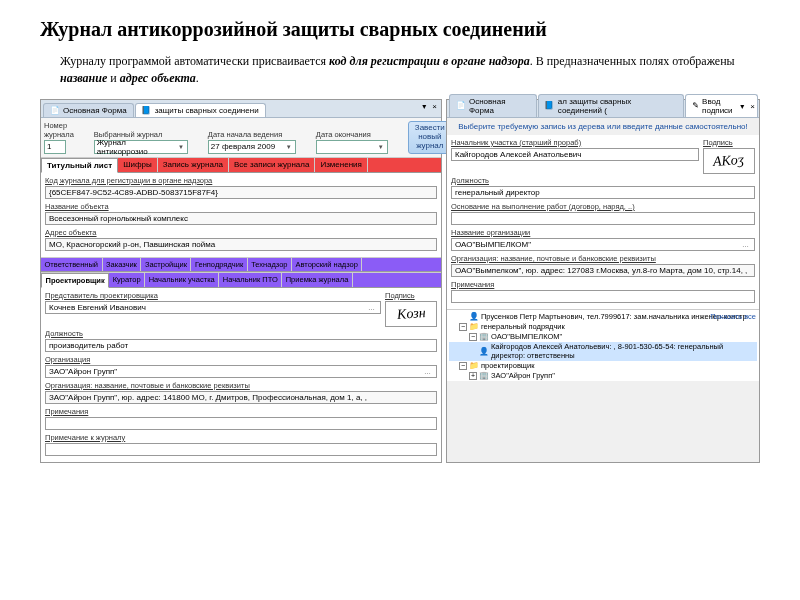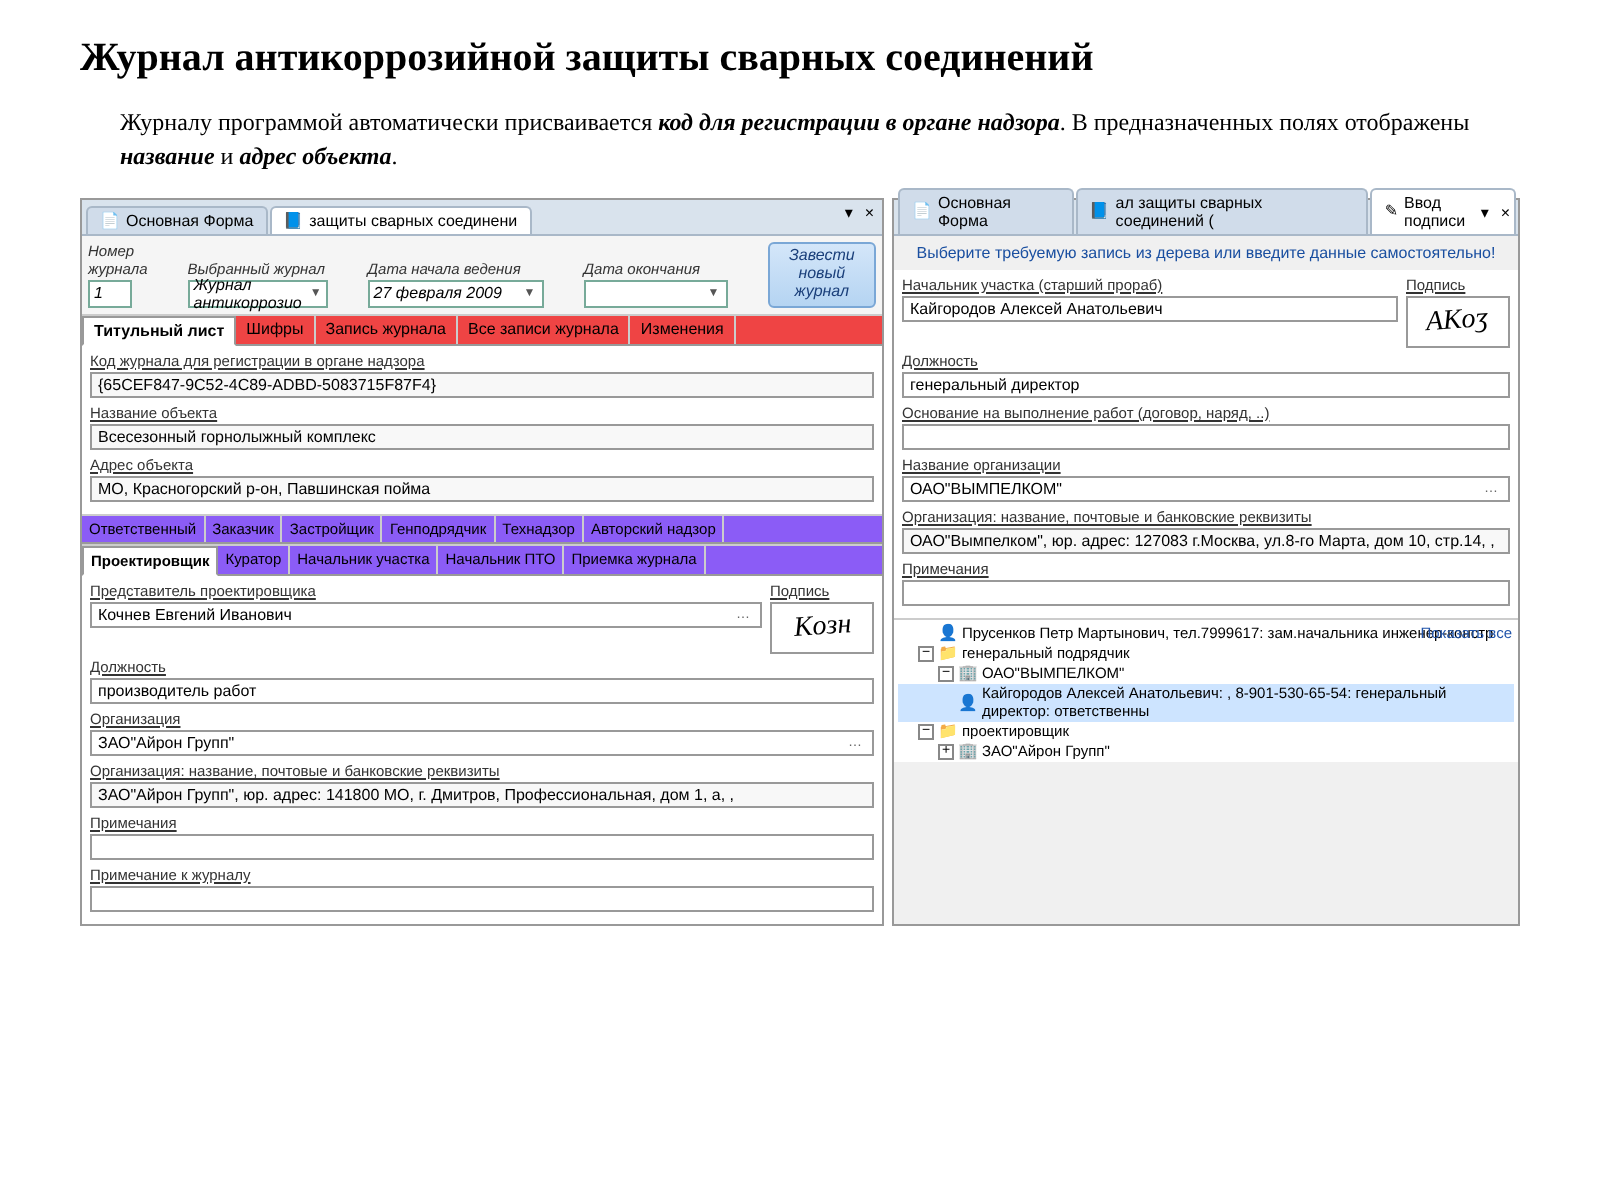--- a/index.html
+++ b/index.html
@@ -10,21 +10,21 @@
   .windows { display: flex; gap: 4px; padding: 0 40px; }
   .win { border: 1px solid #999; background: #f0f0f0; }
   .win-left { width: 402px; }
   .win-right { width: 314px; }
   .tabbar { display: flex; background: #d9e3ed; border-bottom: 1px solid #a9b8c8; height: 18px; align-items: flex-end; padding-left: 2px; position: relative; }
   .tab { display: flex; align-items: center; gap: 3px; padding: 2px 6px; font-size: 8px; background: #d0dcea; border: 1px solid #a9b8c8; border-bottom: none; border-radius: 3px 3px 0 0; margin-right: 1px; cursor: pointer; }
   .tab.active { background: #fff; font-weight: normal; }
   .tab-icon { font-size: 8px; }
   .tabctrl { position: absolute; right: 2px; top: 2px; display: flex; gap: 2px; font-size: 8px; }
   .tabctrl span { cursor: pointer; padding: 0 2px; }
-  .toolbar { display: flex; gap: 20px; padding: 3px; background: #f5f5f5; border-bottom: 1px solid #ccc; align-items: flex-end; font-style: italic; }
+  .toolbar { display: flex; gap: 20px; padding: 3px; background: #f5f5f5; border-bottom: 1px solid #ccc; align-items: flex-end; }
   .tfield { display: flex; flex-direction: column; gap: 1px; }
   .tlabel { font-size: 7.5px; color: #333; }
   .tinput { border: 1px solid #7a9; background: #fff; padding: 1px 2px; font-size: 8px; height: 14px; display: flex; align-items: center; justify-content: space-between; }
   .dd { width: 8px; text-align: center; font-size: 6px; color: #555; cursor: pointer; }
   .btn-blue { background: linear-gradient(#d4e6f9, #b5d4f2); border: 1px solid #7aa7d6; border-radius: 3px; padding: 2px 6px; font-size: 8px; text-align: center; cursor: pointer; color: #1a3f7a; line-height: 1.1; }
   .subtabs { display: flex; border-bottom: 1px solid #999; background: #ef4444; font-size: 8px; }
   .subtab { padding: 2px 5px; border-right: 1px solid #ccc; cursor: pointer; }
   .subtab.active { background: #fff; border: 1px solid #999; border-bottom: 1px solid #fff; margin-bottom: -1px; font-weight: bold; }
   .fpane { background: #fff; padding: 3px 4px; }
   .fgroup { margin-bottom: 3px; }
@@ -81,21 +81,21 @@
 
   <div class="toolbar">
     <div class="tfield">
       <div class="tlabel">Номер журнала</div>
       <div class="tinput" style="width:22px">
             <span>1</span>
           </div>
     </div>
     <div class="tfield">
       <div class="tlabel">Выбранный журнал</div>
-      <div class="tinput" style="width:70px">
+      <div class="tinput" style="width:94px">
             <span>Журнал антикоррозио</span>
             <span class="dd">▼</span>
           </div>
     </div>
     <div class="tfield">
       <div class="tlabel">Дата начала ведения</div>
       <div class="tinput" style="width:88px">
             <span>27 февраля 2009</span>
             <span class="dd">▼</span>
           </div>

